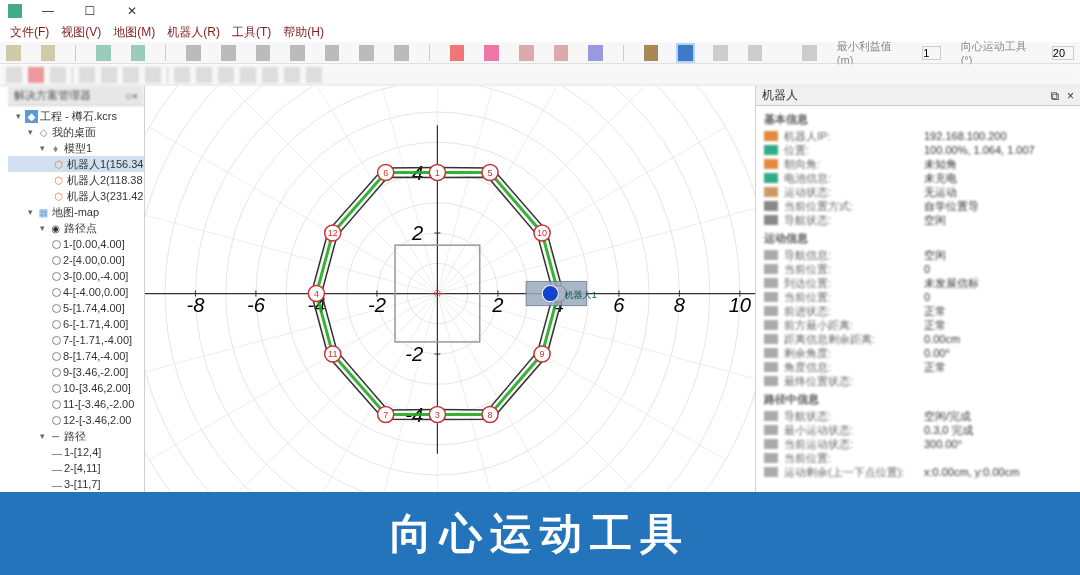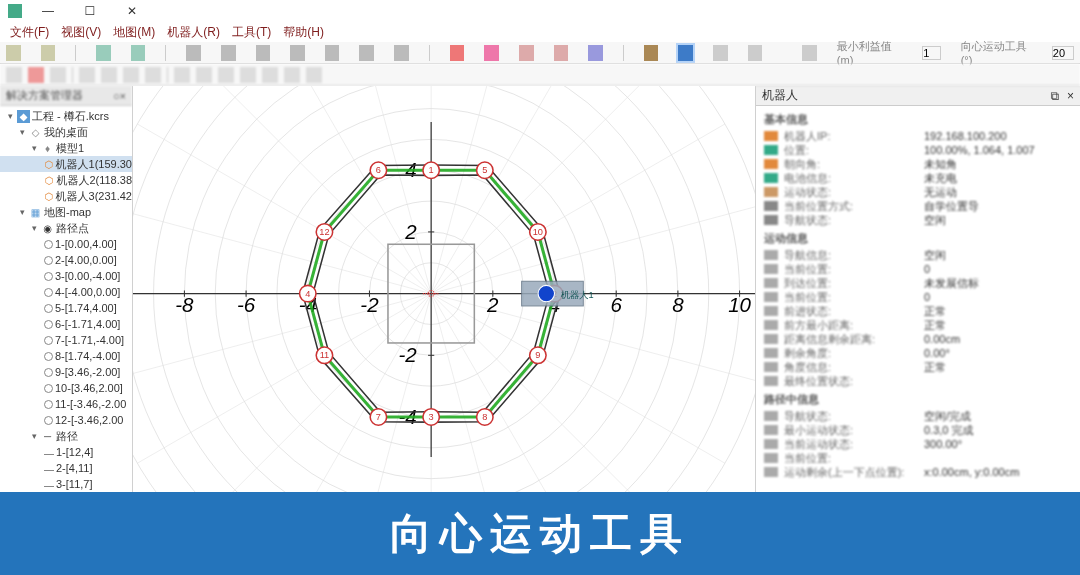--- a/index.html
+++ b/index.html
@@ -15,21 +15,21 @@
     .menu-item { padding: 2px 4px; }
     
     .toolbar { height: 22px; display: flex; align-items: center; padding: 0 6px; gap: 20px; background: #f7f7f7; border-bottom: 1px solid #d5d5d5; filter: blur(0.6px); }
     .toolbar2 { height: 22px; display: flex; align-items: center; padding: 0 6px; gap: 6px; background: #f7f7f7; border-bottom: 1px solid #d5d5d5; filter: blur(1px); }
     .tool-icon { width: 16px; height: 16px; }
     .tsep { width: 1px; height: 16px; background: #ccc; }
     .tool-icon.blue { background: #3d7bc8; box-shadow: 0 0 0 2px #b5d3f7; }
     
     .main-area { display: flex; height: calc(100% - 86px); }
     
-    .left-panel { width: 133px; background: #fff; border-right: 1px solid #d0d0d0; display: flex; flex-direction: column; overflow: hidden; }
+    .left-panel { width: 145px; background: #fff; border-right: 1px solid #d0d0d0; display: flex; flex-direction: column; overflow: hidden; padding-left: 8px; }
     .panel-header { height: 20px; background: #e8e8e8; border-bottom: 1px solid #ccc; display: flex; align-items: center; padding: 0 6px; filter: blur(0.8px); font-size: 11px; color: #555; }
     .panel-header .spacer { flex: 1; }
     .tree { flex: 1; overflow-y: auto; padding: 2px 0; }
     .tree-row { height: 16px; display: flex; align-items: center; padding-left: 4px; font-size: 11px; color: #333; white-space: nowrap; overflow: hidden; }
     .tree-row.l1 { padding-left: 8px; }
     .tree-row.l2 { padding-left: 20px; }
     .tree-row.l3 { padding-left: 32px; }
     .tree-row.l4 { padding-left: 44px; }
     .tree-row.selected { background: #d0e0f0; }
     .tree-arrow { width: 9px; color: #666; font-size: 9px; }
@@ -162,21 +162,21 @@
           <span class="tree-icon ti-model">◇</span>
           <span>我的桌面</span>
         </div>
       <div class="tree-row l3">
           <span class="tree-arrow">▾</span>
           <span class="tree-icon ti-model">♦</span>
           <span>模型1</span>
         </div>
       <div class="tree-row l4 selected">
           <span class="tree-icon ti-robot">⬡</span>
-          <span>机器人1(159.30</span>
+          <span>机器人1(156.34</span>
         </div>
       <div class="tree-row l4">
           <span class="tree-icon ti-robot">⬡</span>
           <span>机器人2(118.38</span>
         </div>
       <div class="tree-row l4">
           <span class="tree-icon ti-robot">⬡</span>
           <span>机器人3(231.42</span>
         </div>
       <div class="tree-row l2">

